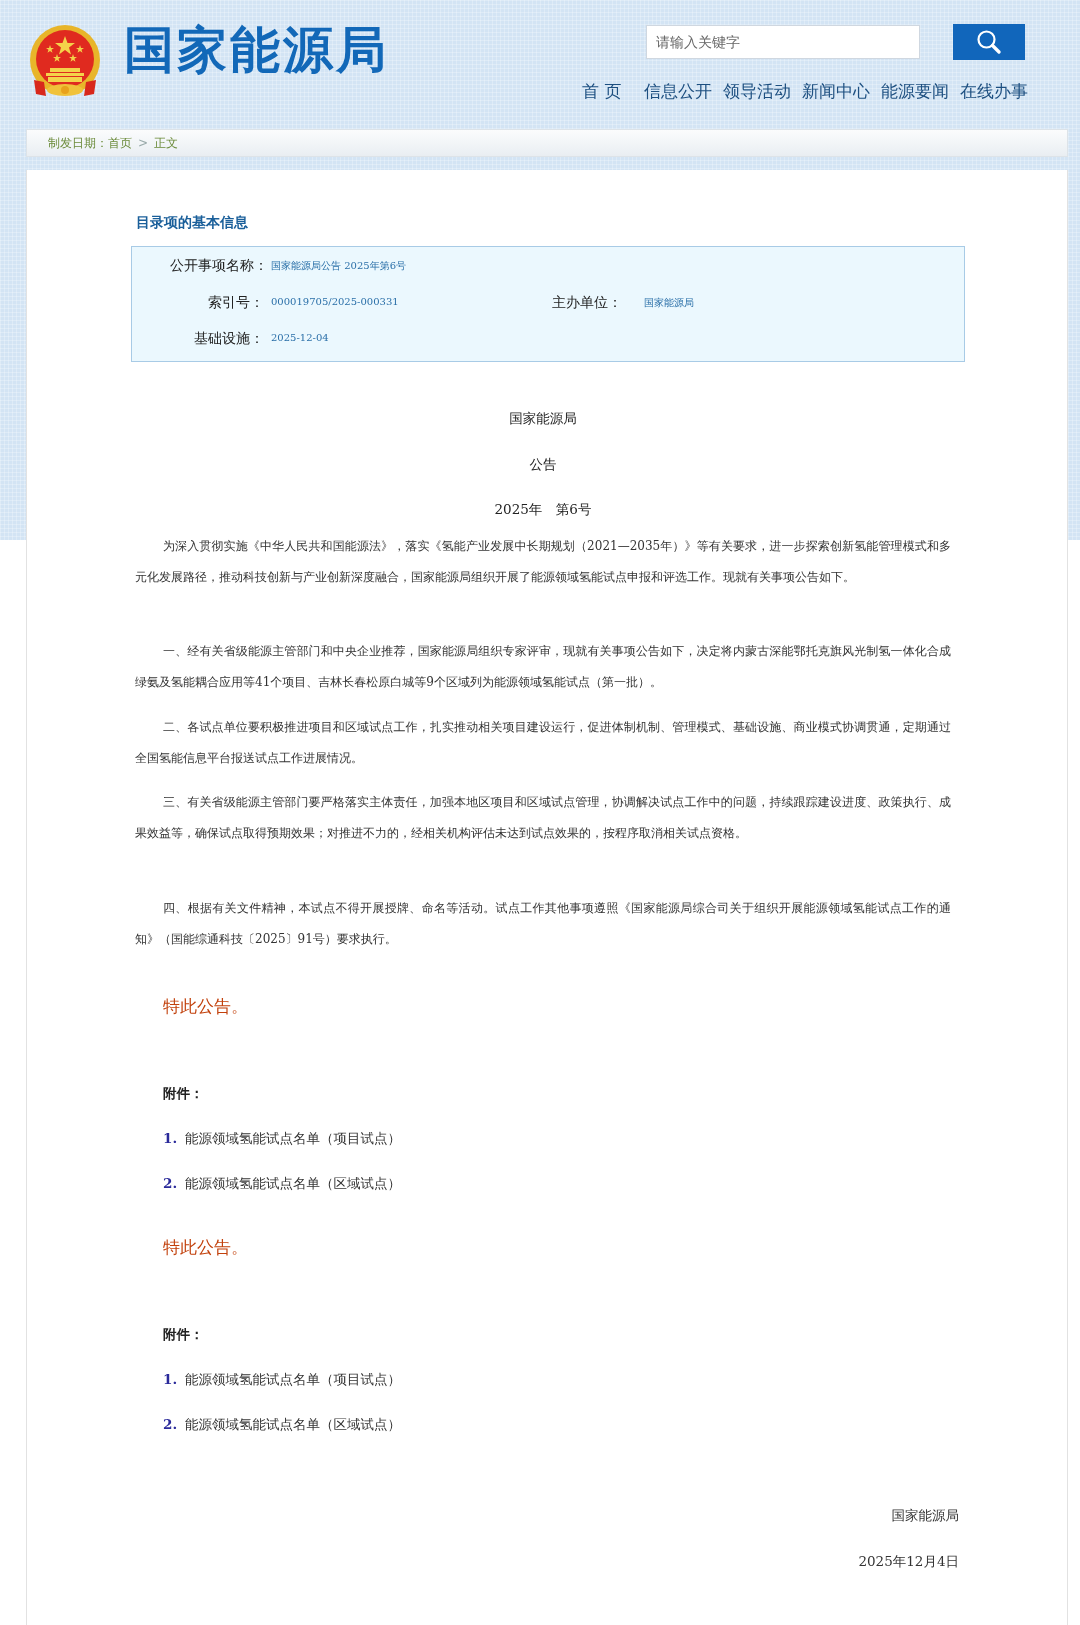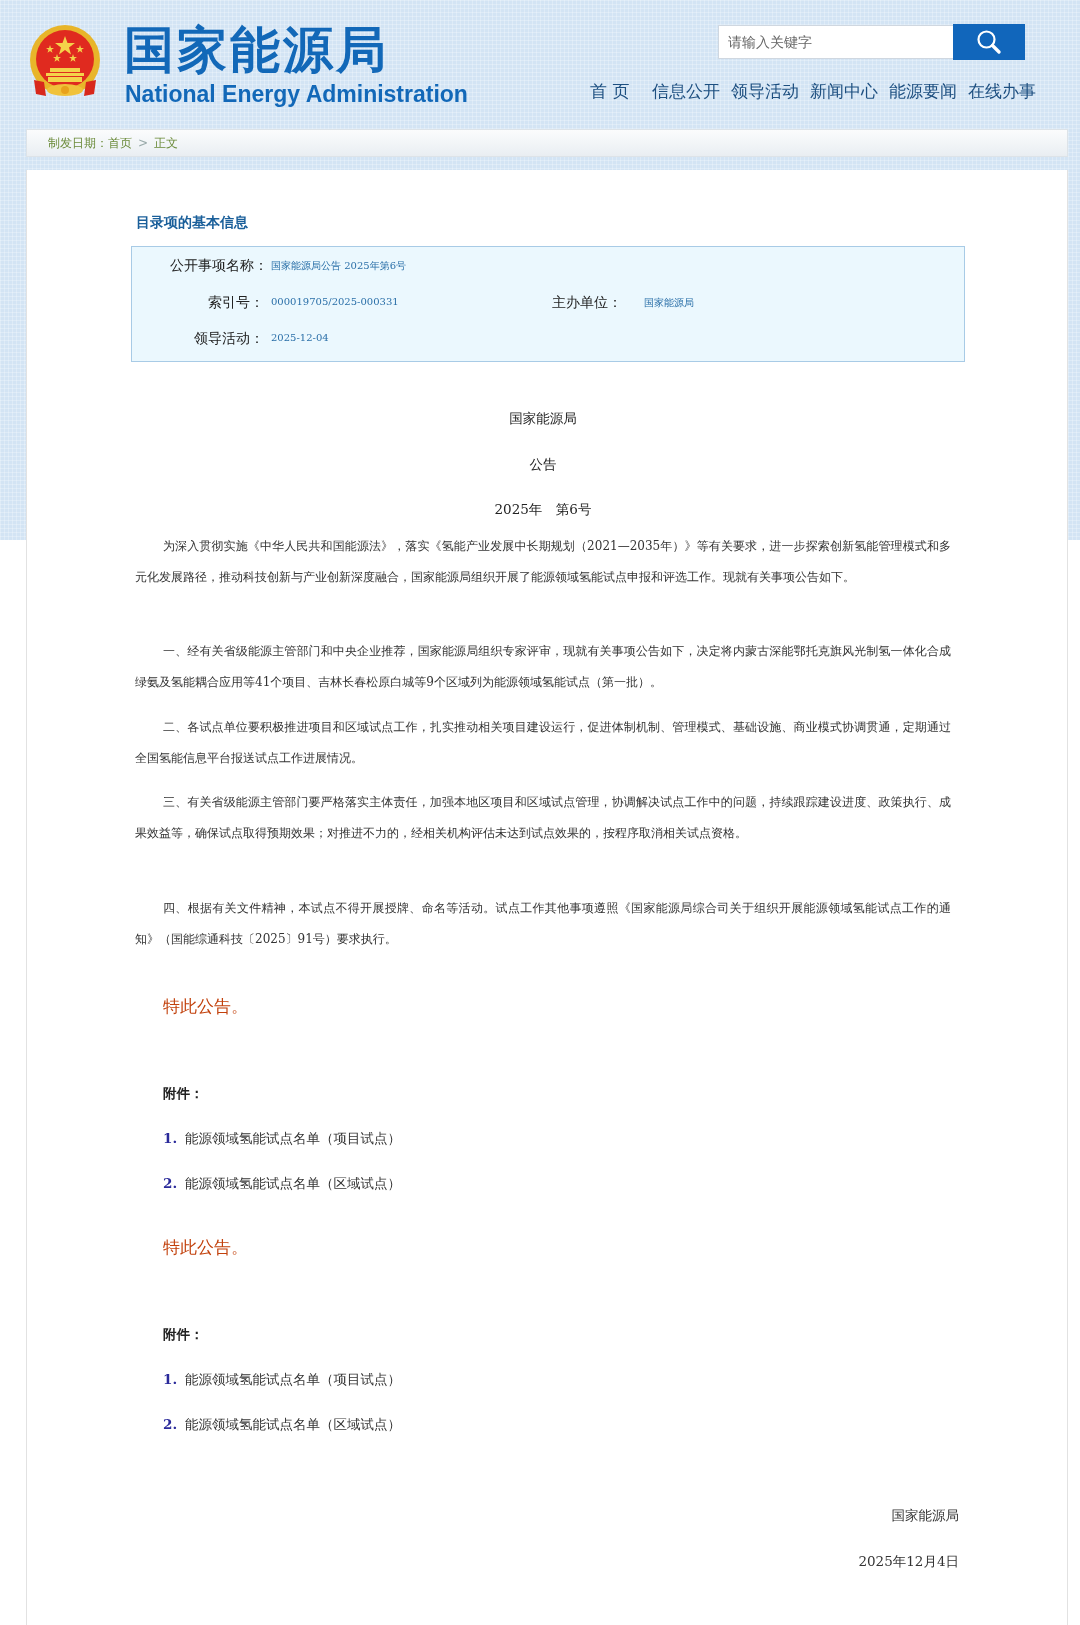--- a/index.html
+++ b/index.html
@@ -26,33 +26,33 @@
     position: absolute; left: 124px; top: 22px;
     font-family: "DejaVu Sans", "Liberation Sans", sans-serif;
     font-size: 50px; font-weight: bold; color: #1268b8; letter-spacing: 3px; line-height: 56px;
   }
   .title-en {
     position: absolute; left: 125px; top: 80px;
     font-family: "Liberation Sans", "DejaVu Sans", sans-serif;
     font-size: 23px; font-weight: bold; color: #1268b8; line-height: 28px;
   }
   .search-box {
-    position: absolute; left: 718px; top: 25px; width: 274px; height: 34px;
+    position: absolute; left: 646px; top: 25px; width: 274px; height: 34px;
     border: 1px solid #cfd7e0; background: #fff; box-sizing: border-box;
     font-family: "DejaVu Sans", sans-serif; font-size: 14px; color: #666;
     padding: 0 0 0 9px; outline: none;
   }
   .search-box::placeholder { color: #666; }
   .search-btn {
     position: absolute; left: 953px; top: 24px; width: 72px; height: 36px;
     background: #1166bb; border: none; display: flex; align-items: center; justify-content: center; cursor: pointer;
   }
   .nav { position: absolute; top: 80px; left: 582px; display: flex; z-index: 2;
     font-family: "DejaVu Sans", "Liberation Sans", sans-serif; font-size: 17px; color: #1a4a7a; }
-  .nav a { color: #1d4f80; text-decoration: none; display: inline-block; margin-left: 8px; }
+  .nav a { color: #1d4f80; text-decoration: none; display: inline-block; }
   .breadcrumb-bar {
     position: absolute; left: 26px; top: 129px; width: 1042px; height: 28px;
     background: linear-gradient(#fbfcfd, #e9eef2);
     border: 1px solid #dde3e8; box-sizing: border-box;
     font-size: 12px; color: #6b8b3a; line-height: 26px; padding-left: 21px; z-index: 2;
   }
   .breadcrumb-bar a { color: #6b8b3a; text-decoration: none; }
   .bc-sep { color: #9aa; margin: 0 6px; }
   .content {
     position: absolute; left: 26px; top: 170px; width: 1042px; height: 1470px;
@@ -94,21 +94,20 @@
     <polygon points="45,30 46,33 49,33 46.5,34.8 47.5,37.8 45,36 42.5,37.8 43.5,34.8 41,33 44,33" fill="#f4d24a"></polygon>
     <rect x="22" y="44" width="30" height="4" fill="#f4d24a"></rect>
     <rect x="18" y="49" width="38" height="3" fill="#f4d24a"></rect>
     <rect x="20" y="53" width="34" height="5" fill="#f4d24a"></rect>
     <path d="M6 56 L16 58 L18 72 L8 70 Z" fill="#d8281c"></path>
     <path d="M68 56 L58 58 L56 72 L66 70 Z" fill="#d8281c"></path>
     <ellipse cx="37" cy="66" rx="18" ry="6" fill="#f0c23a"></ellipse>
     <circle cx="37" cy="66" r="4" fill="#e8a21c"></circle>
   </svg>
   <div class="title-cn">国家能源局</div>
-  <div class="title-en">National Energy Administration</div>
 
   <input class="search-box" type="text" placeholder="请输入关键字" style="">
   <button class="search-btn">
     <svg width="26" height="26" viewBox="0 0 26 26">
       <circle cx="10.5" cy="10.5" r="8" fill="none" stroke="#fff" stroke-width="2.2"></circle>
       <line x1="16.5" y1="16.5" x2="23" y2="23" stroke="#fff" stroke-width="3.4" stroke-linecap="round"></line>
     </svg>
   </button>
 </div>
 
@@ -131,21 +130,21 @@
   <div class="info-box">
     <div class="info-label" style="left:32px; top:10px; width:104px;">公开事项名称：</div>
     <div class="info-value" style="left:139px; top:12px;">国家能源局公告 2025年第6号</div>
 
     <div class="info-label" style="left:28px; top:47px; width:104px;">索引号：</div>
     <div class="info-value" style="left:139px; top:49px;">000019705/2025-000331</div>
 
     <div class="info-label" style="left:420px; top:47px; width:100px; text-align:left;">主办单位：</div>
     <div class="info-value" style="left:512px; top:49px;">国家能源局</div>
 
-    <div class="info-label" style="left:28px; top:83px; width:104px;">领导活动：</div>
+    <div class="info-label" style="left:28px; top:83px; width:104px;">基础设施：</div>
     <div class="info-value" style="left:139px; top:85px;">2025-12-04</div>
   </div>
 
   <div class="doc">
     <div class="center-line" style="top:0px;">国家能源局</div>
     <div class="center-line" style="top:46px;">公告</div>
     <div class="center-line" style="top:91px;">2025年　第6号</div>
 
     <p class="para" style="top:121px; margin:0;">为深入贯彻实施《中华人民共和国能源法》，落实《氢能产业发展中长期规划（2021—2035年）》等有关要求，进一步探索创新氢能管理模式和多元化发展路径，推动科技创新与产业创新深度融合，国家能源局组织开展了能源领域氢能试点申报和评选工作。现就有关事项公告如下。</p>
     <p class="para" style="top:226px; margin:0;">一、经有关省级能源主管部门和中央企业推荐，国家能源局组织专家评审，现就有关事项公告如下，决定将内蒙古深能鄂托克旗风光制氢一体化合成绿氨及氢能耦合应用等41个项目、吉林长春松原白城等9个区域列为能源领域氢能试点（第一批）。</p>

